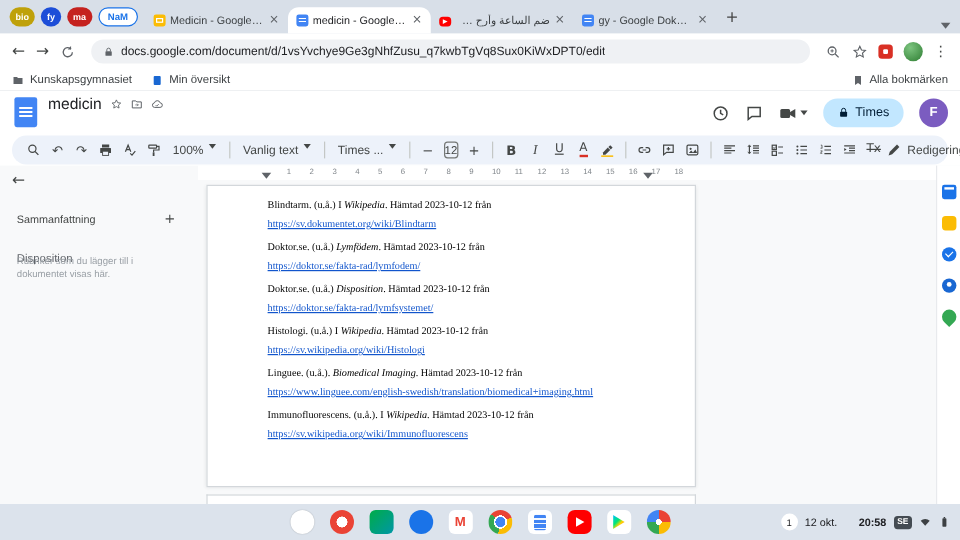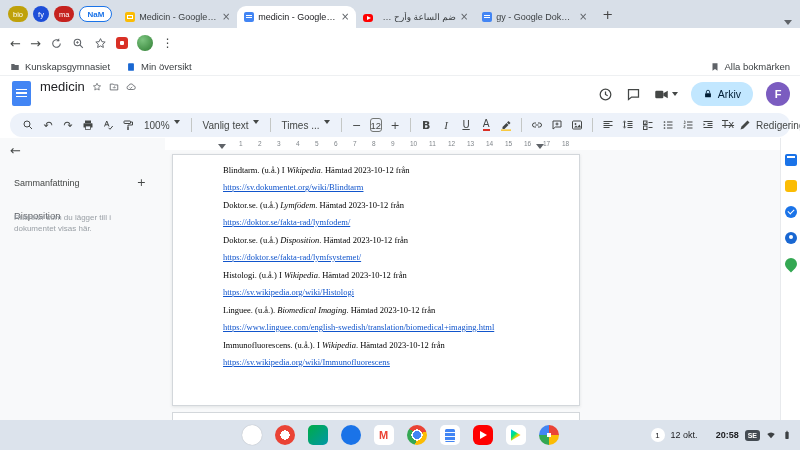--- a/index.html
+++ b/index.html
@@ -5,21 +5,21 @@
   *{box-sizing:border-box;margin:0;padding:0}
   html,body{width:800px;height:450px;overflow:hidden}
   body{font-family:"Liberation Sans",sans-serif;-webkit-font-smoothing:antialiased}
   .screen{position:relative;width:800px;height:450px;background:#fff;overflow:hidden}
   .g{font-family:"DejaVu Sans",sans-serif}
   svg{display:block}
 
   
   .tabstrip{position:absolute;top:0;left:0;right:0;height:28px;background:#d8dfe8;display:flex;align-items:center;padding-left:8px}
   .groups{display:flex;align-items:center;gap:5px;margin-right:6px}
-  .groupchip{height:16px;min-width:16px;padding:0 5px;border-radius:9px;color:#fff;font-size:7.5px;font-weight:normal;display:flex;align-items:center;justify-content:center}
+  .groupchip{height:16px;min-width:16px;padding:0 5px;border-radius:9px;color:#fff;font-size:7.5px;font-weight:bold;display:flex;align-items:center;justify-content:center}
   .grouppill{height:16px;padding:0 7px;border-radius:9px;background:#fff;border:1.5px solid;font-size:8px;font-weight:bold;display:flex;align-items:center}
   .tabs{display:flex;align-self:flex-end}
   .tab{width:119px;height:22px;display:flex;align-items:center;gap:4px;padding:0 7px;border-radius:9px 9px 0 0;position:relative}
   .tab.active{background:#fff}
   .tabtitle{flex:1;font-size:9px;color:#3c4043;white-space:nowrap;overflow:hidden;text-overflow:ellipsis}
   .tab.active .tabtitle{color:#202124}
   .tabclose{font-size:10px;color:#5f6368;line-height:1}
   .fav{width:10px;height:10px;border-radius:2px;flex:0 0 auto;position:relative}
   .fav-docs{background:#4285f4}
   .fav-docs::after{content:"";position:absolute;left:2px;right:2px;top:3px;height:5px;background:repeating-linear-gradient(180deg,#fff 0 1px,transparent 1px 2.5px)}
@@ -176,20 +176,29 @@
       </span>
     <span class="navg fwd ic">
         <span class="g" style="font-size:13px">→</span>
       </span>
     <span class="navic">
         <svg viewBox="0 0 24 24" fill="none">
           <path d="M19 12a7 7 0 1 1-2.05-4.95" stroke="currentColor" stroke-width="2"></path>
           <path d="M17 2.5v5.2h-5.2" fill="currentColor"></path>
         </svg>
       </span>
+    <div class="omnibox">
+      <span class="lockic">
+          <svg viewBox="0 0 24 24" fill="none">
+            <rect x="5" y="10" width="14" height="10" rx="1.5" fill="currentColor"></rect>
+            <path d="M8 10V7a4 4 0 0 1 8 0v3" stroke="currentColor" stroke-width="2"></path>
+          </svg>
+        </span>
+      <span class="url">docs.google.com/document/d/1vsYvchye9Ge3gNhfZusu_q7kwbTgVq8Sux0KiWxDPT0/edit</span>
+    </div>
     <span class="navic">
         <svg viewBox="0 0 24 24" fill="none">
           <circle cx="10" cy="10" r="6" stroke="currentColor" stroke-width="2"></circle>
           <path d="M14.5 14.5L20 20" stroke="currentColor" stroke-width="2"></path>
           <path d="M7.5 10h5M10 7.5v5" stroke="currentColor" stroke-width="1.5"></path>
         </svg>
       </span>
     <span class="navic">
         <svg viewBox="0 0 24 24" fill="none">
           <path d="M12 3l2.6 5.6 6 .7-4.5 4.1 1.2 5.9L12 16.4 6.7 19.3l1.2-5.9L3.4 9.3l6-.7z" stroke="currentColor" stroke-width="1.8"></path>
@@ -274,21 +283,21 @@
           </span>
         <span class="caret"></span>
       </span>
       <div class="sharebtn">
         <span>
             <svg viewBox="0 0 24 24" fill="none">
               <rect x="5" y="10" width="14" height="10" rx="1.5" fill="currentColor"></rect>
               <path d="M8 10V7a4 4 0 0 1 8 0v3" stroke="currentColor" stroke-width="2"></path>
             </svg>
           </span>
-        <span>Arkiv</span>
+        <span>Times</span>
       </div>
       <div class="avatarF">F</div>
     </div>
   </div>
 
   <div class="toolbarrow">
     <div id="toolbar" class="toolbar">
 
     <div class="tbtn">
           <span class="ic">

